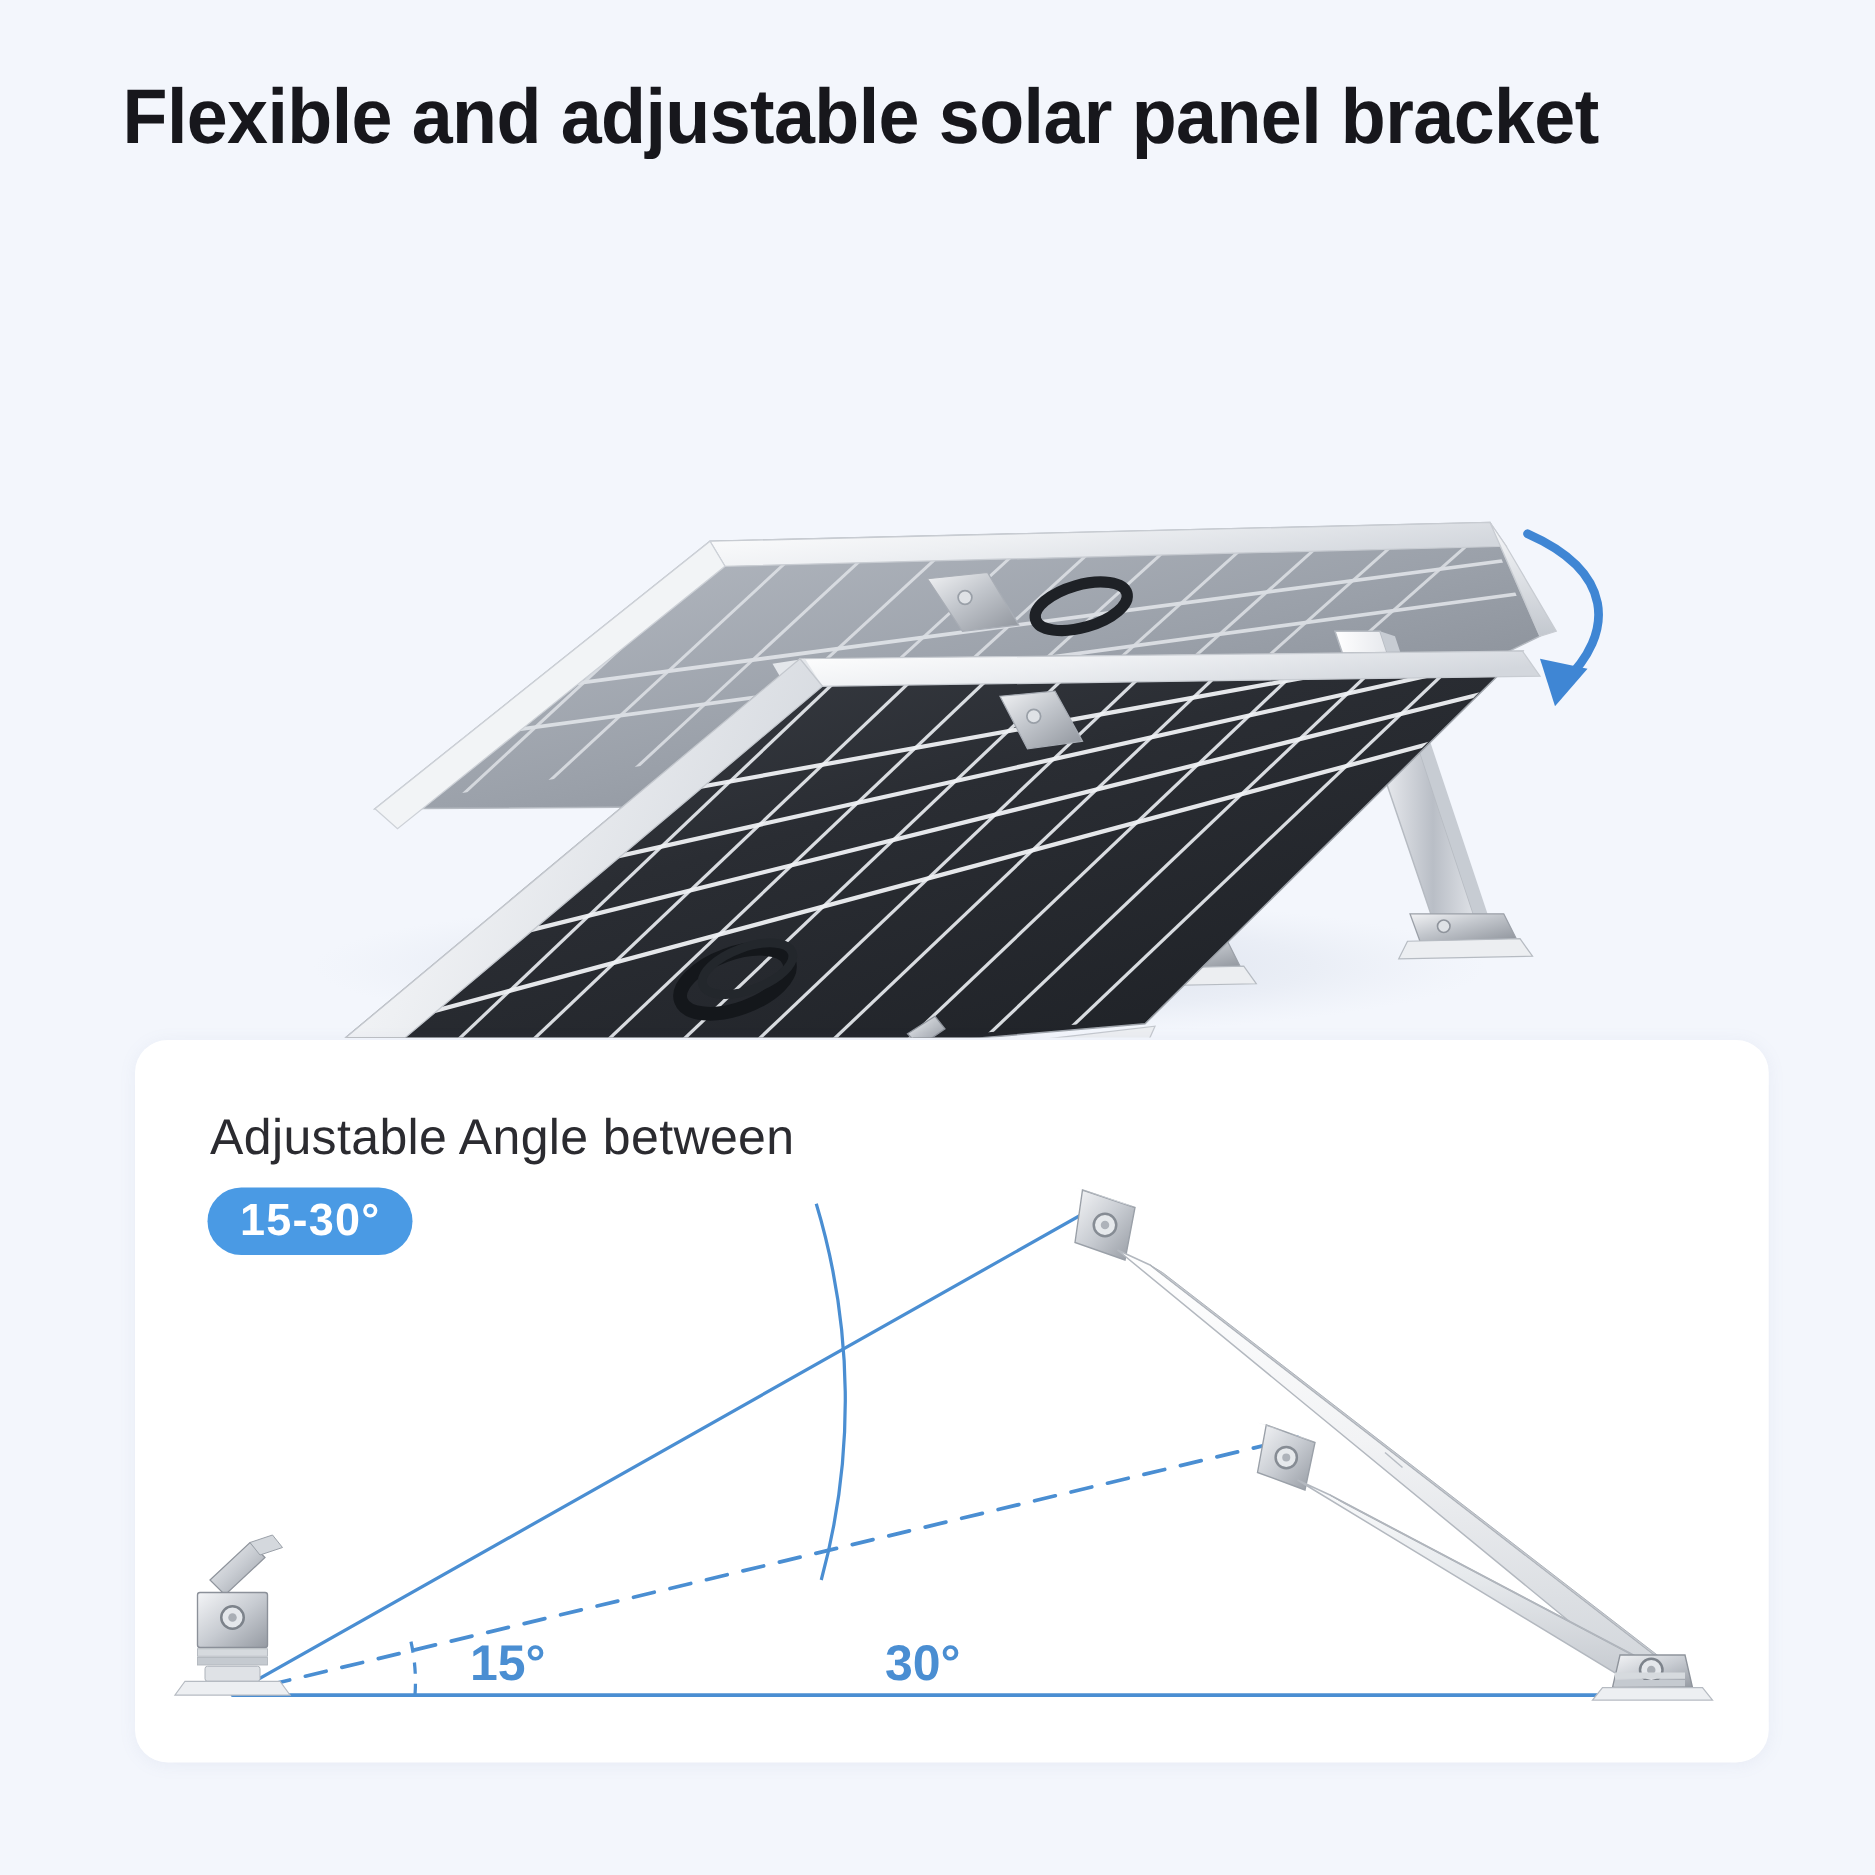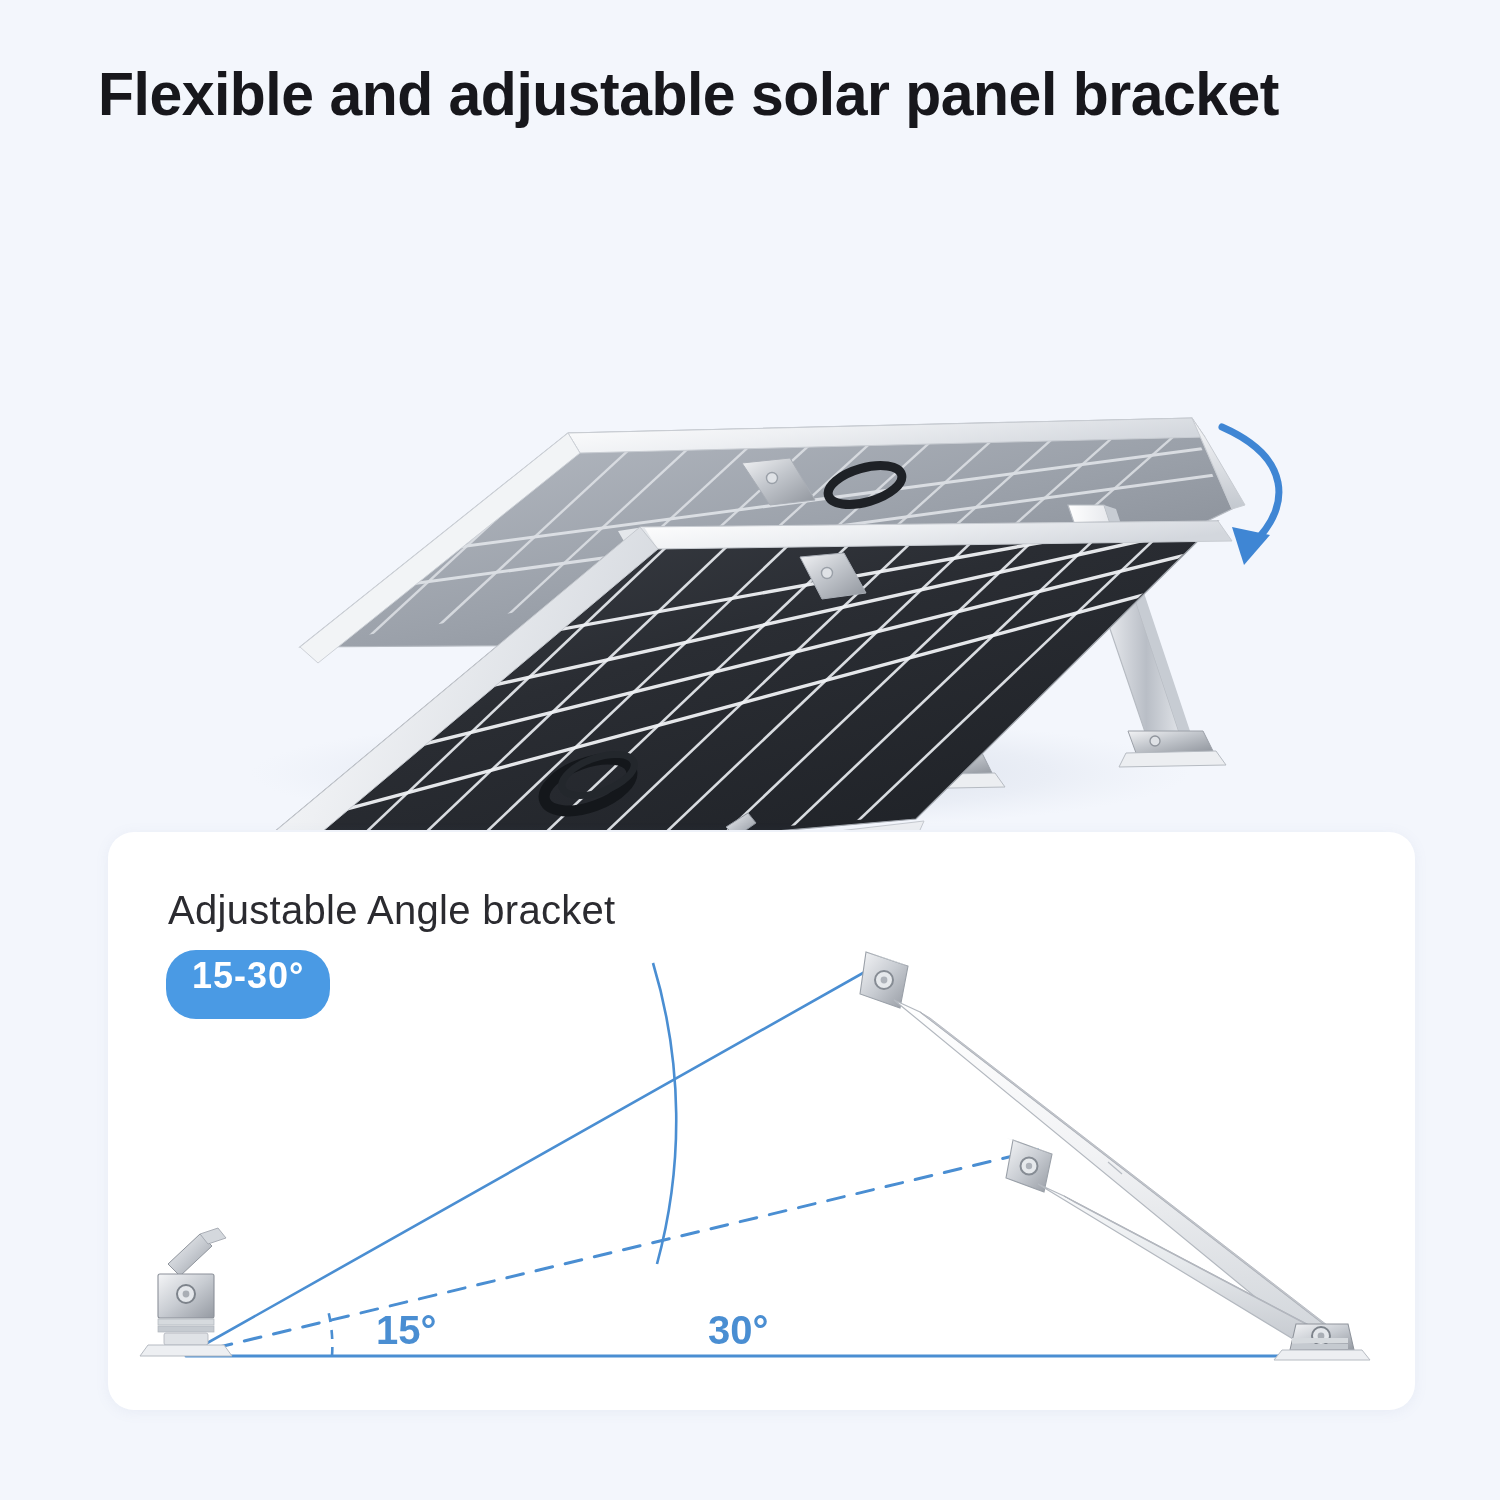--- a/index.html
+++ b/index.html
@@ -63,21 +63,21 @@
     white-space: nowrap;
   }
   .angle-badge {
     position: absolute;
     left: 58px;
     top: 118px;
     background: #4a9ae4;
     color: #ffffff;
     font-size: 36px;
     font-weight: bold;
-    padding: 7px 26px 24px 26px;
+    padding: 7px 26px 9px 26px;
     border-radius: 30px;
     letter-spacing: 1px;
     line-height: 1.05;
     white-space: nowrap;
   }
   .diagram {
     position: absolute;
     left: 0;
     top: 0;
     width: 1307px;
@@ -256,21 +256,21 @@
 
     <g>
       <path d="M1222,252 C1290,282 1294,330 1250,372" fill="none" stroke="#3f86d4" stroke-width="7" stroke-linecap="round"></path>
       <polygon points="1232,352 1270,360 1244,390" fill="#3f86d4"></polygon>
     </g>
   </svg>
 </div>
 
 <div class="angle-card">
 
-  <div class="card-heading">Adjustable Angle bracket</div>
+  <div class="card-heading">Adjustable Angle between</div>
 
   <div class="angle-badge">15-30°</div>
 
   <div class="diagram">
     <svg width="1307" height="578" viewBox="0 0 1307 578">
       <defs>
         <linearGradient id="armGrad" x1="0" y1="0" x2="0" y2="1">
           <stop offset="0%" stop-color="#ffffff"></stop>
           <stop offset="45%" stop-color="#f2f3f5"></stop>
           <stop offset="100%" stop-color="#d2d6db"></stop>

